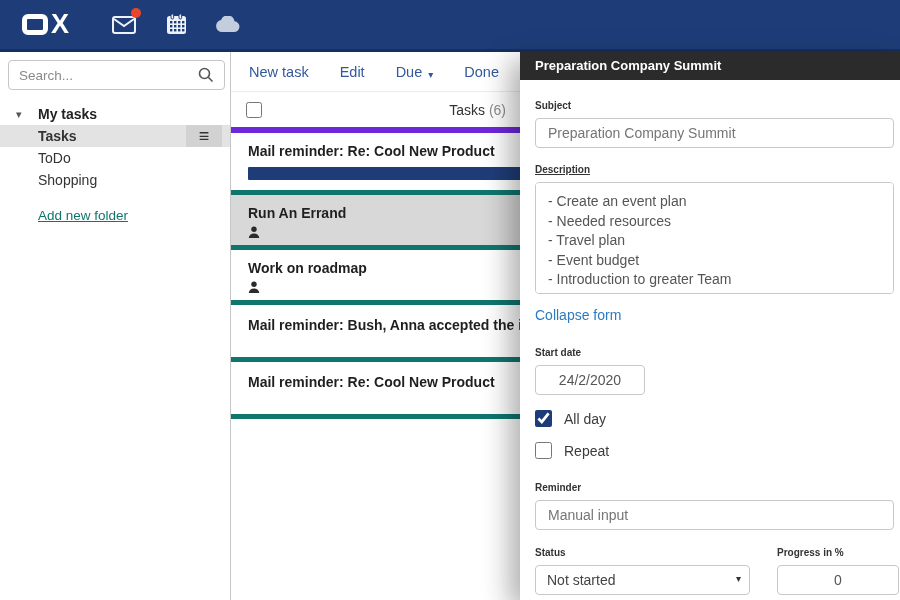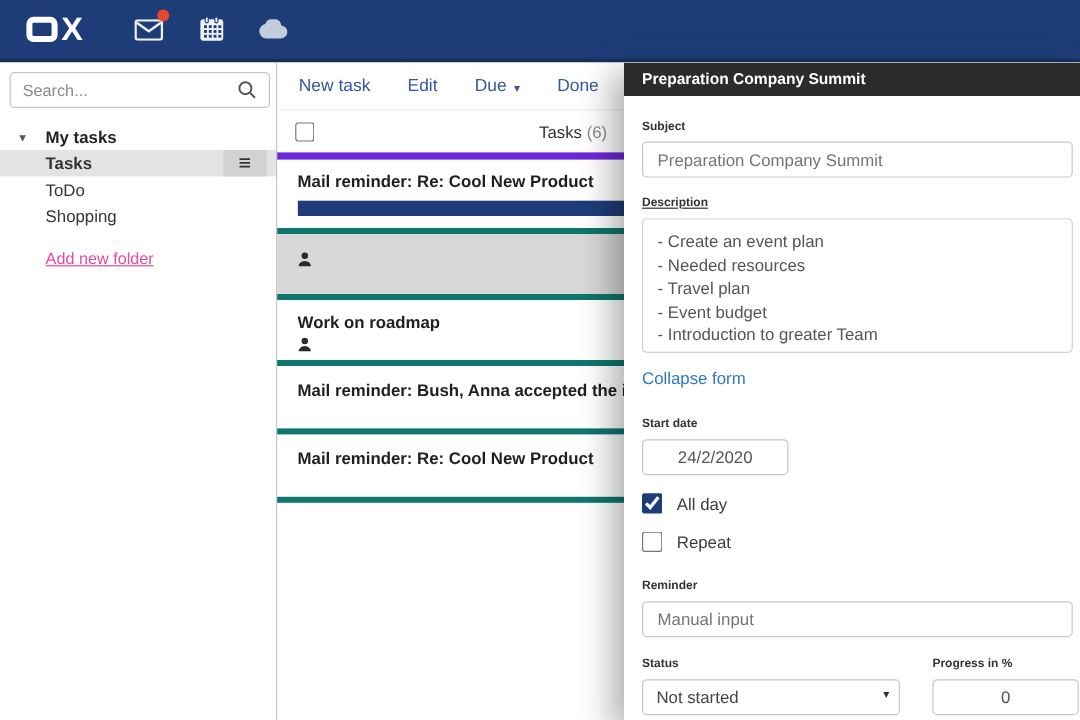--- a/index.html
+++ b/index.html
@@ -35,21 +35,21 @@
   .tree{ margin-top:13px; font-size:14px; }
   .tree-root{ display:flex; align-items:center; height:22px; padding-left:16px; font-weight:bold; color:#222; cursor:pointer; }
   .tree-caret{ font-size:11px; color:#555; width:22px; }
   .folder-row{ height:22px; display:flex; align-items:center; padding-left:38px; color:#333; cursor:pointer; position:relative; }
   .folder-row.selected{ background:#e3e3e3; font-weight:bold; }
   .folder-menu{
     position:absolute; right:8px; top:0; width:36px; height:22px; background:#d2d2d2;
     display:flex; align-items:center; justify-content:center;
     font-size:18px; font-weight:bold; color:#333; cursor:pointer;
   }
-  .add-folder{ display:inline-block; margin:17px 0 0 38px; font-size:13.5px; color:#ec4899; text-decoration:underline; cursor:pointer; }
+  .add-folder{ display:inline-block; margin:17px 0 0 38px; font-size:13.5px; color:#0f766e; text-decoration:underline; cursor:pointer; }
 
   
   .list-pane{ position:absolute; left:230px; top:52px; right:0; bottom:0; background:#fff; border-left:1px solid #c6c6c6; }
   .list-toolbar{
     height:40px; display:flex; align-items:center; gap:31px; padding-left:18px;
     font-size:14.5px; color:#33589e; white-space:nowrap; border-bottom:1px solid #ececec;
   }
   .tb-item{ cursor:pointer; display:flex; align-items:flex-end; gap:6px; }
   .tb-caret{ font-size:10px; margin-top:2px; }
   .list-header{
@@ -86,21 +86,21 @@
     padding:0 12px; font-size:14px; color:#757575; outline:none; background:#fff;
     font-family:inherit;
   }
   .cut{ width:calc(100% - 6px); }        
   .desc-area{
     display:block; width:calc(100% - 6px); height:112px; border:1px solid #c8c8c8; border-radius:4px;
     padding:9px 12px; font-size:14px; line-height:19.5px; color:#555; resize:none; outline:none;
     font-family:inherit;
   }
   .collapse-link{ display:inline-block; margin-top:13px; font-size:14px; color:#2d7ac0; cursor:pointer; }
-  .date-input{ width:122px; text-align:center; color:#555; margin-top:0; }
+  .date-input{ width:110px; text-align:center; color:#555; margin-top:0; }
   .chk-row{ display:flex; align-items:center; gap:12px; margin-top:15px; font-size:14px; color:#3c3c3c; }
   .chk-row input[type=checkbox]{ width:17px; height:17px; accent-color:#1e3d78; cursor:pointer; }
   .section-gap{ margin-top:23px; }
   .status-row{ display:flex; margin-top:17px; }
   .status-col{ width:215px; }
   .progress-col{ width:122px; margin-left:27px; }
   .select-wrap{ position:relative; width:100%; }
   .status-select{
     width:100%; height:30px; border:1px solid #c8c8c8; border-radius:4px;
     padding:0 24px 0 11px; font-size:14px; color:#444; background:#fff;
@@ -222,20 +222,21 @@
       <div class="task-title">Mail reminder: Re: Cool New Product</div>
       <div class="bar-line">
         <div class="bar-track">
           <div class="bar-fill" style="width: 100%;"></div>
         </div>
       </div>
     </div>
 
 
     <div class="task-row row-h55 selected">
+      <div class="task-title">Run An Errand</div>
       <div class="person-line">
         <span>
           <svg width="12" height="12" viewBox="0 0 12 12">
               <circle cx="6" cy="3.2" r="2.7" fill="#2b2b2b"></circle>
               <path d="M0.8 12 a5.2 4.6 0 0 1 10.4 0 z" fill="#2b2b2b"></path>
             </svg>
         </span>
       </div>
     </div>
 

